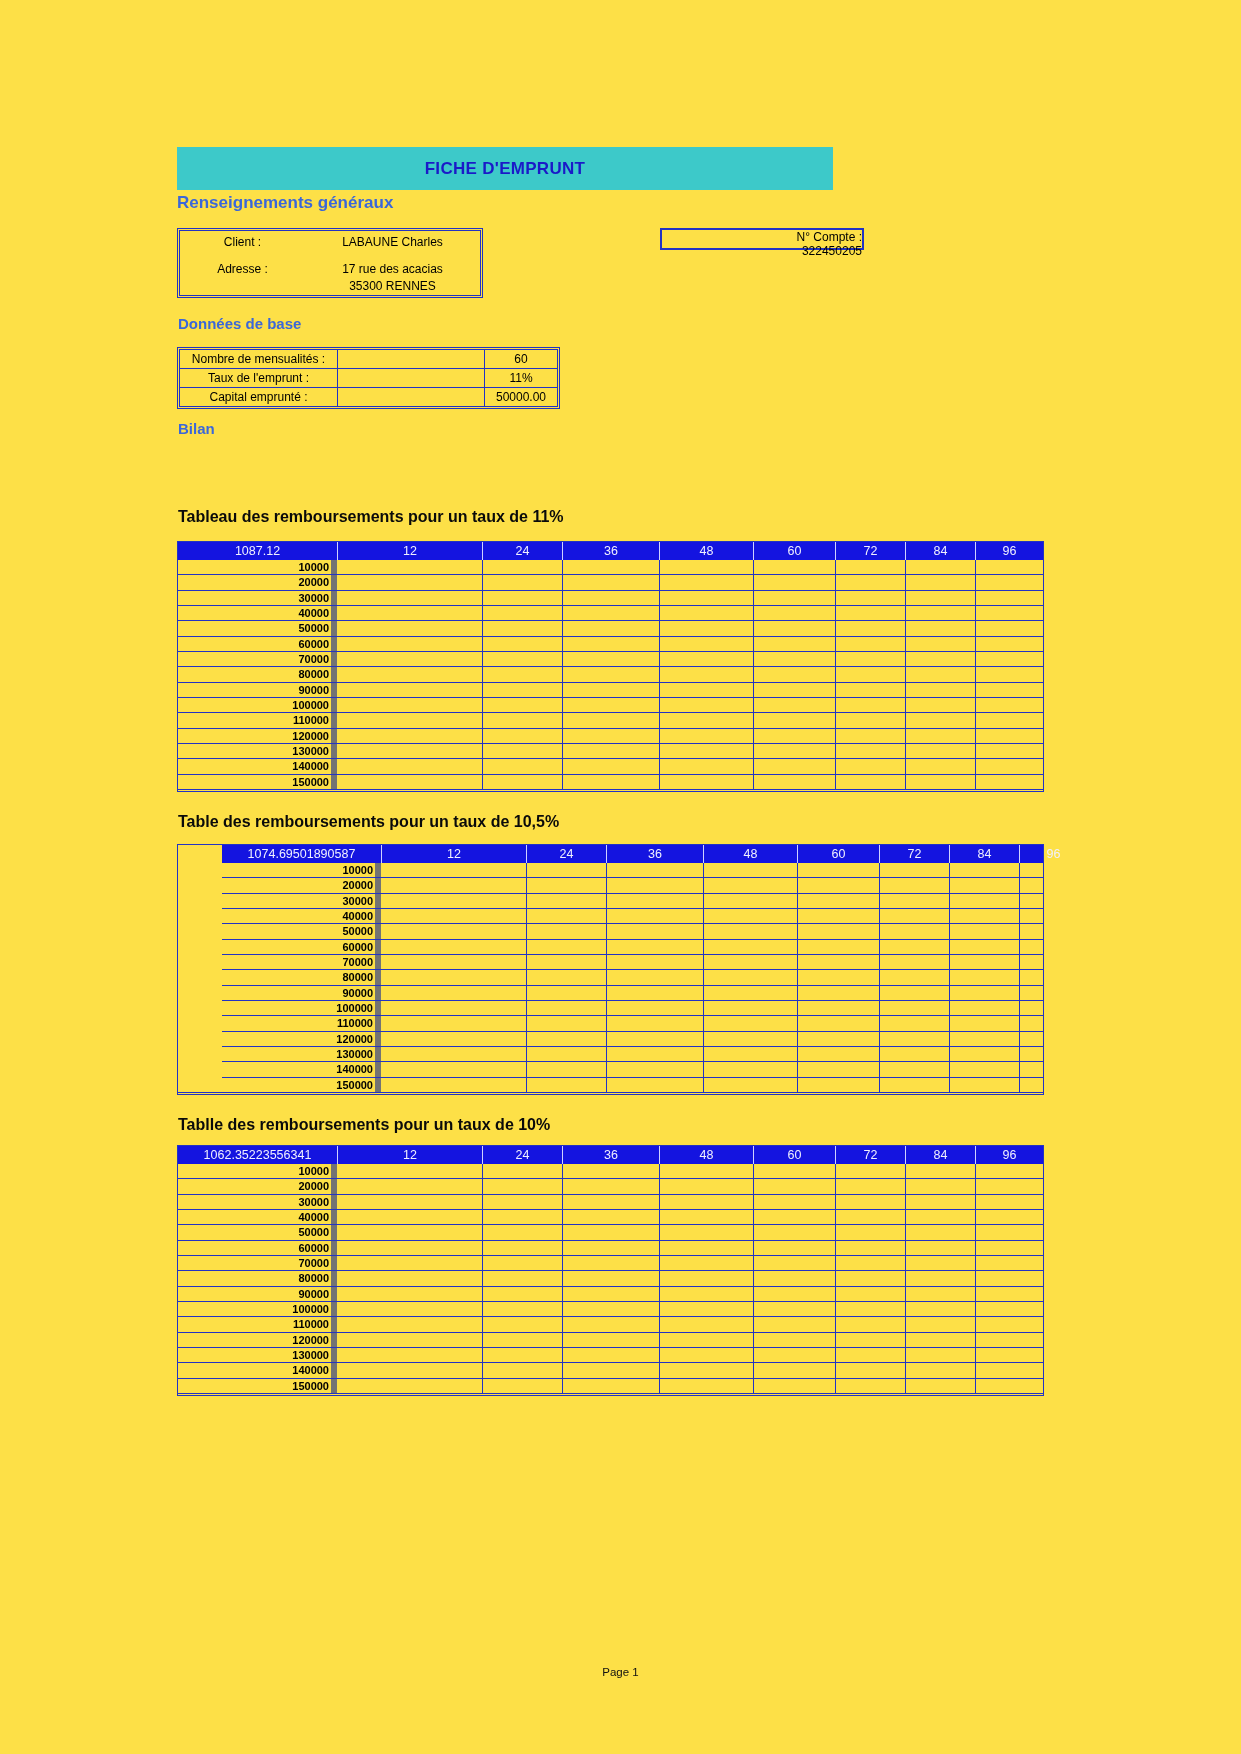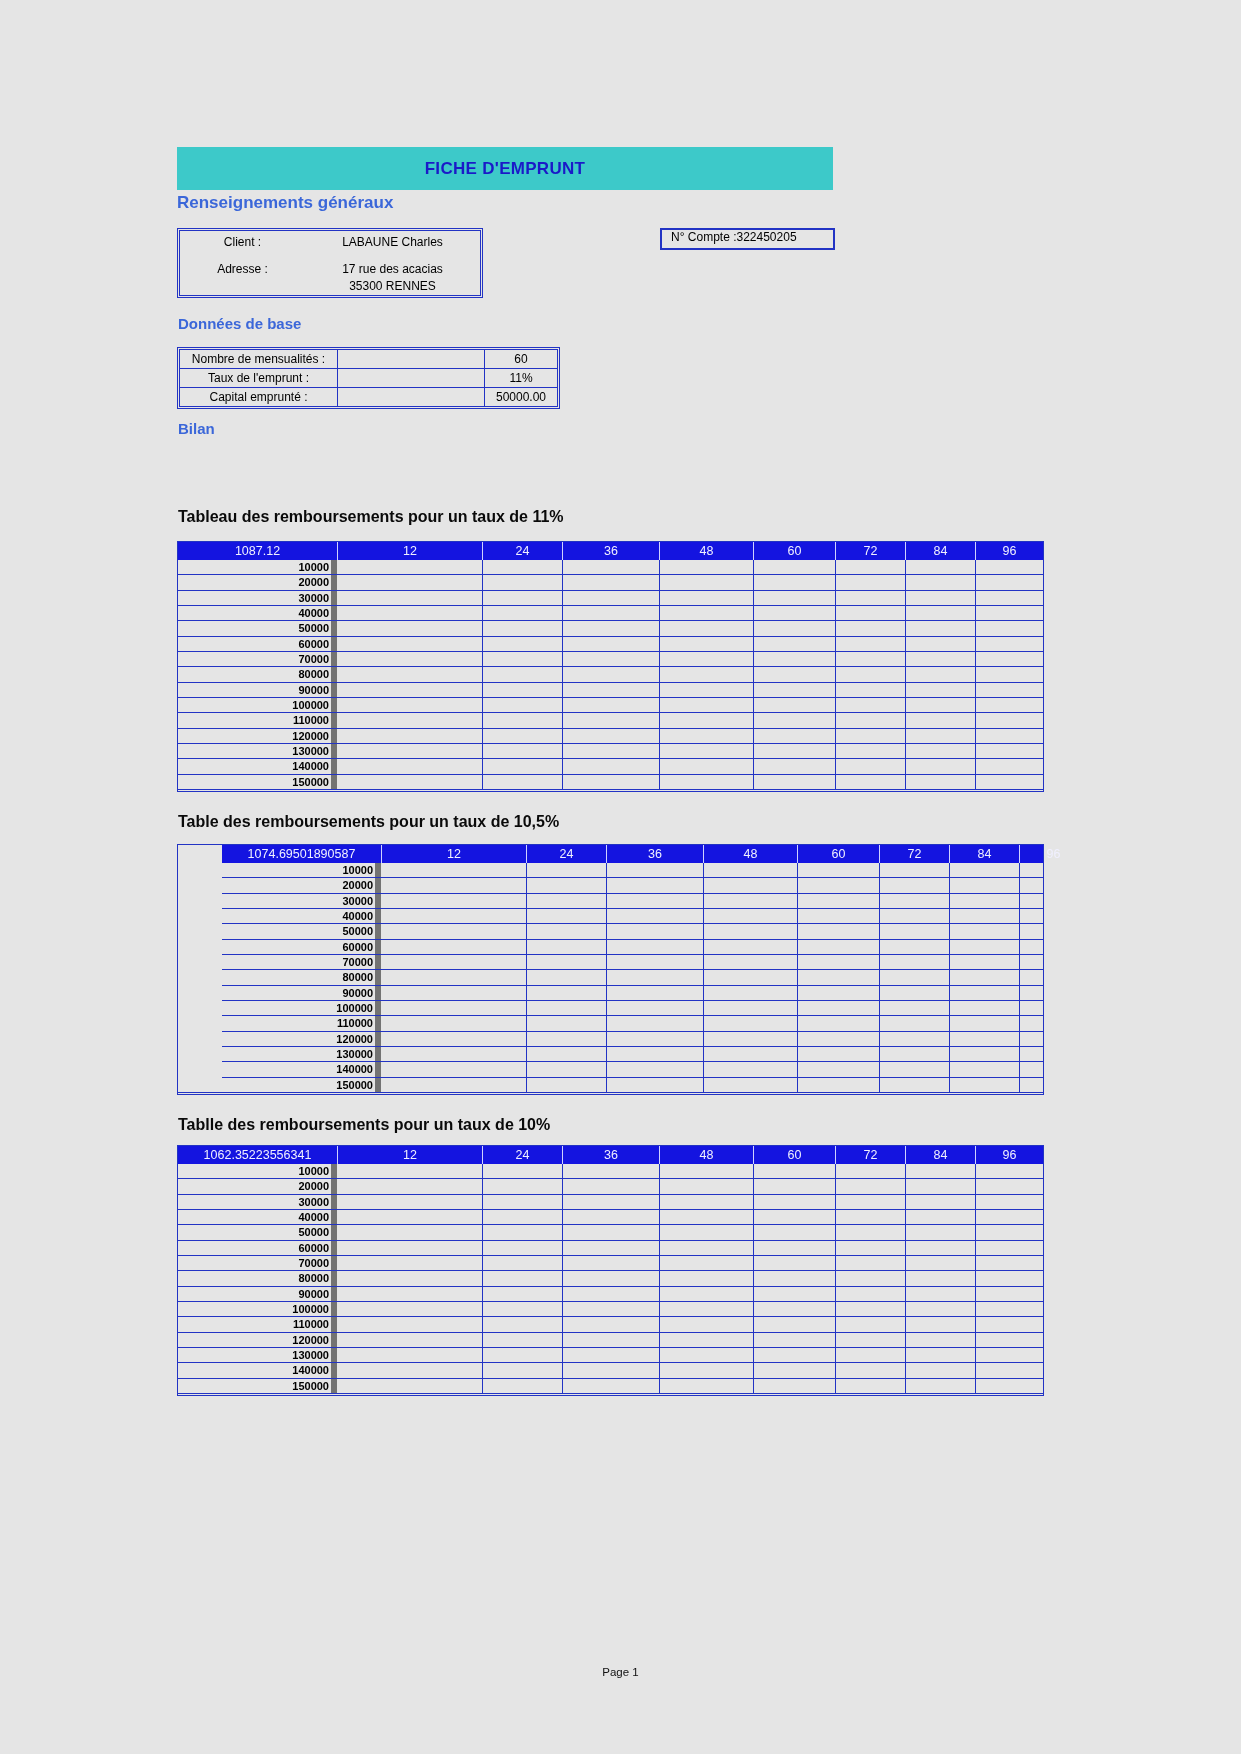--- a/index.html
+++ b/index.html
@@ -1,17 +1,17 @@
 <!DOCTYPE html>
 <html style="--teal: #3dc9c9; --title-blue: #1a1ac8; --heading-blue: #3b67d9; --border-blue: #2233c4; --header-blue: #1414e0;"><head>
 <meta charset="utf-8">
 <style>
   html,body { margin:0; padding:0; background:#ffffff; }
   .page {
-    position:relative; width:1241px; height:1754px; background:#e5e5e5;
+    position:relative; width:1241px; height:1754px; background:#fde047;
     font-family:"Liberation Sans", sans-serif; color:#000;
     overflow:hidden;
   }
   
   .banner {
     position:absolute; left:177px; top:147px; width:656px; height:43px;
     background:var(--teal); display:flex; align-items:center; justify-content:center;
   }
   .banner-title { font-size:17px; font-weight:bold; color:var(--title-blue); letter-spacing:.3px; }
   .subtitle {
@@ -23,23 +23,23 @@
     position:absolute; left:177px; top:228px; width:306px; height:70px;
     border:3px double var(--border-blue); box-sizing:border-box;
     display:flex; flex-direction:column; justify-content:space-between; padding-top:3px;
     font-size:12px;
   }
   .cb-row { display:flex; height:17px; line-height:17px; }
   .cb-row.gap { height:12px; }
   .cb-label { width:125px; text-align:center; }
   .cb-value { flex:1; text-align:center; }
   .account-box {
-    position:absolute; left:660px; top:228px; width:175px; height:22px;
+    position:absolute; left:660px; top:228px; width:204px; height:22px;
     border:2px solid var(--border-blue); box-sizing:border-box;
-    display:flex; align-items:flex-start; font-size:12px;
+    display:flex; align-items:flex-end; font-size:12px;flex-direction:column;
   }
   .account-label { padding-left:9px; }
   .account-value { }
   
   .sec-title { position:absolute; left:178px; font-size:15px; font-weight:bold; color:var(--heading-blue); }
   .sec-title.t-donnees { top:315px; }
   .sec-title.t-bilan  { top:420px; }
   
   .mini-table {
     position:absolute; left:177px; border:3px double var(--border-blue); box-sizing:border-box;

